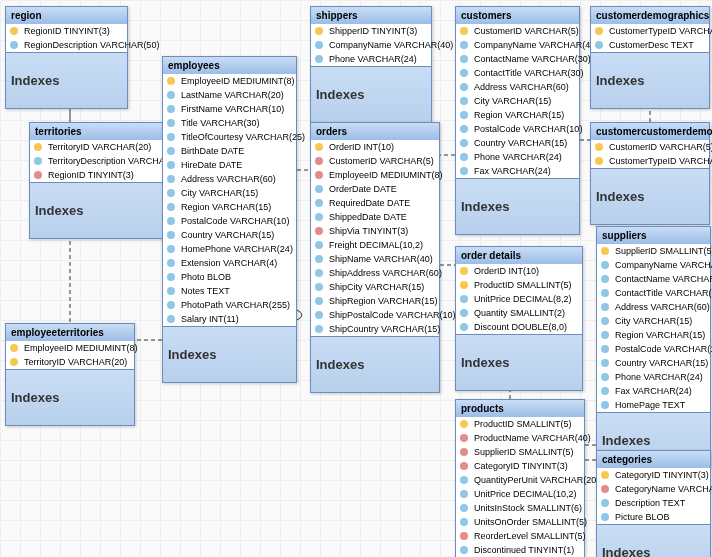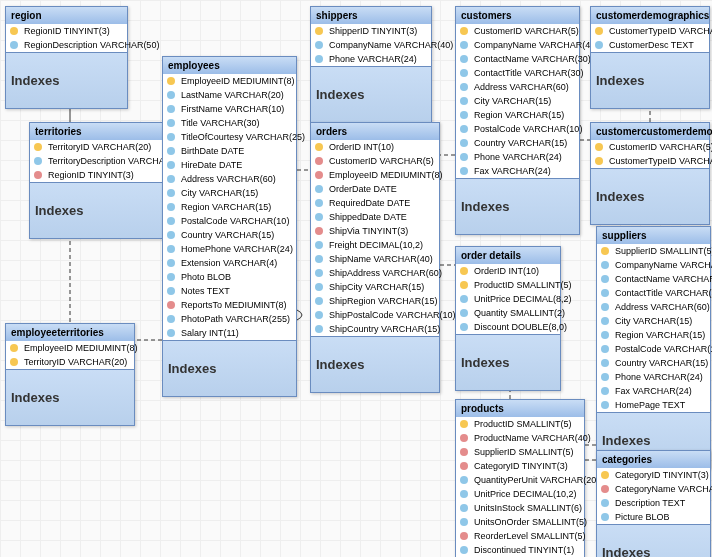--- a/index.html
+++ b/index.html
@@ -66,21 +66,20 @@
       <div class="col reg">HireDate DATE</div>
       <div class="col reg">Address VARCHAR(60)</div>
       <div class="col reg">City VARCHAR(15)</div>
       <div class="col reg">Region VARCHAR(15)</div>
       <div class="col reg">PostalCode VARCHAR(10)</div>
       <div class="col reg">Country VARCHAR(15)</div>
       <div class="col reg">HomePhone VARCHAR(24)</div>
       <div class="col reg">Extension VARCHAR(4)</div>
       <div class="col reg">Photo BLOB</div>
       <div class="col reg">Notes TEXT</div>
-      <div class="col fk">ReportsTo MEDIUMINT(8)</div>
       <div class="col reg">PhotoPath VARCHAR(255)</div>
       <div class="col reg">Salary INT(11)</div>
       <div class="idx">Indexes</div>
     </div>
     <div class="table" style="left: 310px; top: 6px; width: 122px;">
       <div class="table-title">shippers</div>
       <div class="col pk">ShipperID TINYINT(3)</div>
       <div class="col reg">CompanyName VARCHAR(40)</div>
       <div class="col reg">Phone VARCHAR(24)</div>
       <div class="idx">Indexes</div>
@@ -123,21 +122,21 @@
       <div class="col pk">CustomerTypeID VARCHAR(10)</div>
       <div class="col reg">CustomerDesc TEXT</div>
       <div class="idx">Indexes</div>
     </div>
     <div class="table" style="left: 590px; top: 122px; width: 120px;">
       <div class="table-title">customercustomerdemo</div>
       <div class="col pk">CustomerID VARCHAR(5)</div>
       <div class="col pk">CustomerTypeID VARCHAR(10)</div>
       <div class="idx">Indexes</div>
     </div>
-    <div class="table" style="left: 455px; top: 246px; width: 106px;">
+    <div class="table" style="left: 455px; top: 246px; width: 128px;">
       <div class="table-title">order details</div>
       <div class="col pk">OrderID INT(10)</div>
       <div class="col pk">ProductID SMALLINT(5)</div>
       <div class="col reg">UnitPrice DECIMAL(8,2)</div>
       <div class="col reg">Quantity SMALLINT(2)</div>
       <div class="col reg">Discount DOUBLE(8,0)</div>
       <div class="idx">Indexes</div>
     </div>
     <div class="table" style="left: 455px; top: 399px; width: 130px;">
       <div class="table-title">products</div>

